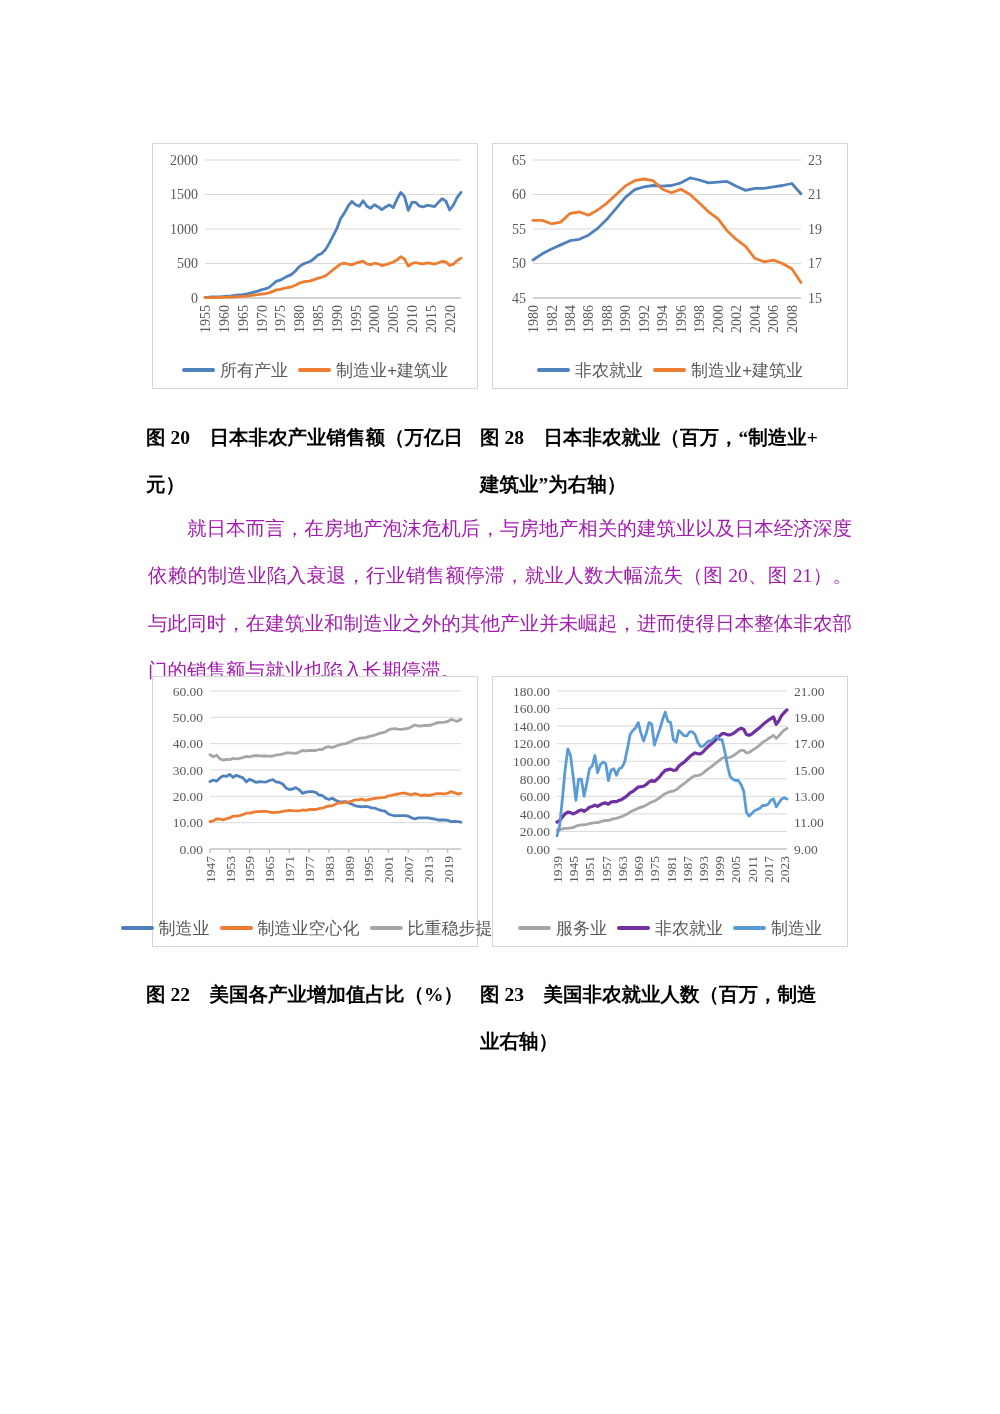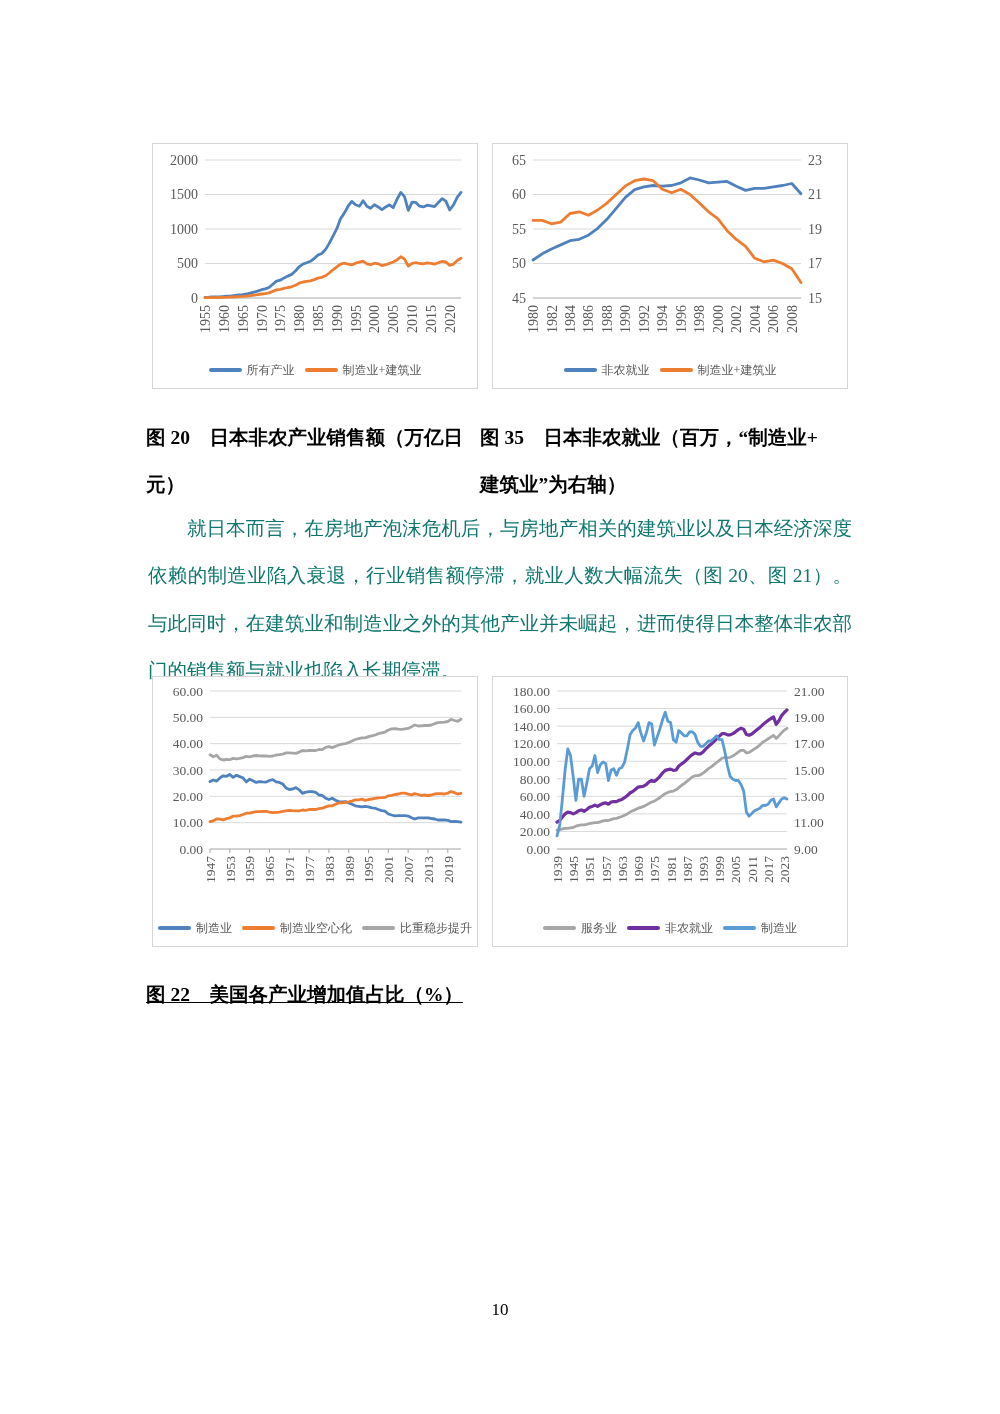--- a/index.html
+++ b/index.html
@@ -11,37 +11,37 @@
     position:absolute;border:1px solid #d6d6d6;background:#fff;box-sizing:border-box;
   }
   #box20{left:152px;top:143px;width:326px;height:246px;}
   #box21{left:492px;top:143px;width:356px;height:246px;}
   #box22{left:152px;top:676px;width:326px;height:271px;}
   #box23{left:492px;top:676px;width:356px;height:271px;}
   .csvg{display:block;margin:2px auto 0 auto;}
   svg text{font-family:"Liberation Serif","DejaVu Serif",serif;fill:#595959;}
   .legend{
     display:flex;justify-content:center;
-    font-size:12px;color:#595959;white-space:nowrap;
+    font-size:17px;color:#595959;white-space:nowrap;font-family:Liberation Mono, monospace;
   }
   #box20 .legend,#box21 .legend{height:40px;}
   #box22 .legend,#box23 .legend{height:42px;}
   .legend .item{display:flex;align-items:center;margin:0 5px;}
   .legend .sw{display:inline-block;width:33px;height:4px;border-radius:2px;margin-right:5px;}
   .cap{
     position:absolute;font-weight:bold;font-size:19.5px;line-height:47px;
     text-align:left;white-space:pre-line;color:#000;
   }
   #cap20{left:146px;top:414px;width:336px;}
   #cap21{left:480px;top:414px;width:374px;}
-  #cap22{left:146px;top:971px;width:336px;text-decoration:underline;}
+  #cap22{left:146px;top:971px;width:336px;}
   #cap23{left:480px;top:971px;width:374px;}
   .para{
     position:absolute;left:148px;width:704px;font-size:19.5px;line-height:47.3px;
-    text-align:justify;text-indent:2em;color:#0f766e;
+    text-align:justify;text-indent:2em;color:#a21caf;
   }
   #para1{top:505px;}
   #para2{top:1068px;}
   .b{font-weight:bold;}
   .pageno{position:absolute;top:1300px;left:0;width:100%;text-align:center;font-size:17px;color:#000;}
 </style>
 </head>
 <body>
 
 <div class="page">
@@ -129,21 +129,21 @@
         </span>
         <span class="item">
           <span class="sw" style="background: rgb(237, 125, 49);"></span>
           <span>制造业+建筑业</span>
         </span>
       </div>
   </div>
 
   <div class="cap" id="cap20">图 20　日本非农产业销售额（万亿日
 元）</div>
-  <div class="cap" id="cap21">图 35　日本非农就业（百万，“制造业+
+  <div class="cap" id="cap21">图 28　日本非农就业（百万，“制造业+
 建筑业”为右轴）</div>
 
   <div class="para" id="para1">就日本而言，在房地产泡沫危机后，与房地产相关的建筑业以及日本经济深度依赖的制造业陷入衰退，行业销售额停滞，就业人数大幅流失（图 20、图 21）。与此同时，在建筑业和制造业之外的其他产业并未崛起，进而使得日本整体非农部门的销售额与就业也陷入长期停滞。</div>
 
   <div class="chartbox" id="box22">
     <div class="csvg"><svg width="320" height="224">
           <line x1="57" y1="170" x2="308" y2="170" stroke="#a6a6a6" stroke-width="1"></line>
           <text x="50" y="174.725" text-anchor="end" font-size="13.5">0.00</text>
           <line x1="57" y1="143.66666666666666" x2="308" y2="143.66666666666666" stroke="#d9d9d9" stroke-width="1"></line>
           <text x="50" y="148.39166666666665" text-anchor="end" font-size="13.5">10.00</text>
@@ -261,17 +261,18 @@
           <span>非农就业</span>
         </span>
         <span class="item">
           <span class="sw" style="background: rgb(91, 155, 213);"></span>
           <span>制造业</span>
         </span>
       </div>
   </div>
 
   <div class="cap" id="cap22">图 22　美国各产业增加值占比（%）</div>
-
-
-  <div class="pageno">10</div>
+  <div class="cap" id="cap23">图 23　美国非农就业人数（百万，制造
+业右轴）</div>
+
+
 
 </div>
 
 </body></html>

